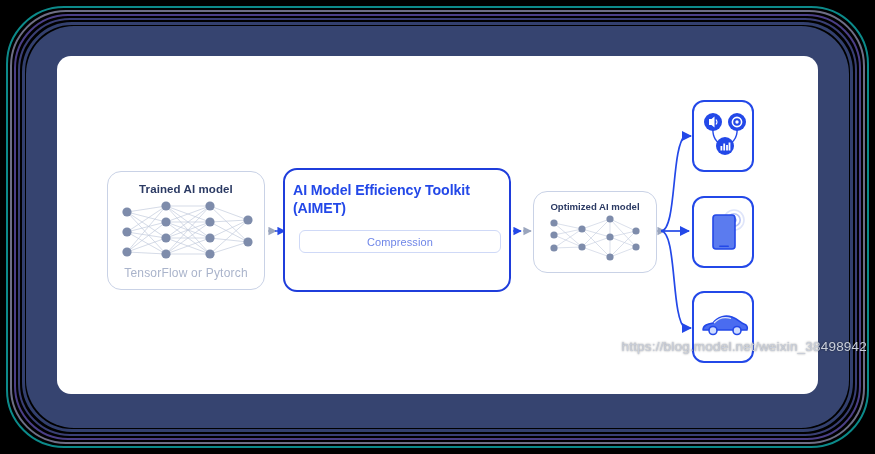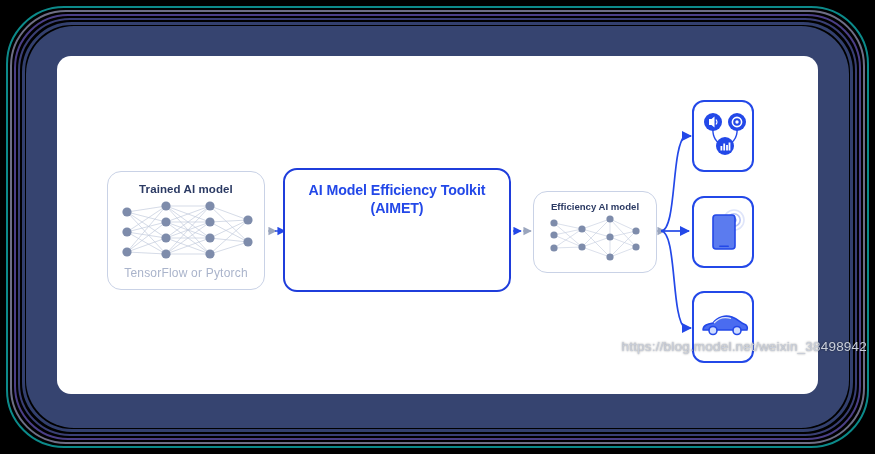--- a/index.html
+++ b/index.html
@@ -34,21 +34,21 @@
     position:absolute;left:0;right:0;top:11px;text-align:center;
     font-size:11.5px;font-weight:700;color:#2b3a63;letter-spacing:.1px;
   }
   .trained-foot{
     position:absolute;left:0;right:0;bottom:9px;text-align:center;
     font-size:12px;color:#aab4cb;letter-spacing:.2px;
   }
 
   .toolkit-box{left:283px;top:168px;width:228px;height:124px;}
   .toolkit-title{
-    position:absolute;left:8px;right:8px;top:11px;text-align:center;
+    position:absolute;left:8px;right:8px;top:11px;
     font-size:14.2px;font-weight:700;color:#2348e8;line-height:1.28;
     letter-spacing:-.1px;
   }
   .pill{
     position:absolute;left:14px;width:200px;height:21px;
     border:1.2px solid #cfd9f7;border-radius:6px;background:#fff;
     display:flex;align-items:center;justify-content:center;
     font-size:11px;color:#6f86e8;letter-spacing:.1px;
   }
   .pill-1{top:60px;}
@@ -148,24 +148,25 @@
       </g>
     </svg>
     <div class="trained-foot">TensorFlow or Pytorch</div>
   </div>
 
   <div class="box box-blue toolkit-box">
     <div class="toolkit-title">
       <span>AI Model Efficiency Toolkit</span><br>
       <span>(AIMET)</span>
     </div>
+    <div class="pill pill-1">Compression</div>
   </div>
 
   <div class="box box-light opt-box">
-    <div class="opt-title">Efficiency AI model</div>
+    <div class="opt-title">Optimized AI model</div>
     <svg class="svg-abs" style="left:14px;top:25px;" width="98" height="48">
       <g stroke="#ccd3e2" stroke-width="0.7">
         <path d="M6,6 L34,12 M6,6 L34,30 M6,18 L34,12 M6,18 L34,30
                  M6,31 L34,12 M6,31 L34,30"></path>
         <path d="M34,12 L62,2 M34,12 L62,20 M34,12 L62,40
                  M34,30 L62,2 M34,30 L62,20 M34,30 L62,40"></path>
         <path d="M62,2 L62,20 M62,20 L62,40 M62,2 L88,14 M62,2 L88,30
                  M62,20 L88,14 M62,20 L88,30 M62,40 L88,14 M62,40 L88,30"></path>
       </g>
       <g fill="#7e8cab">

